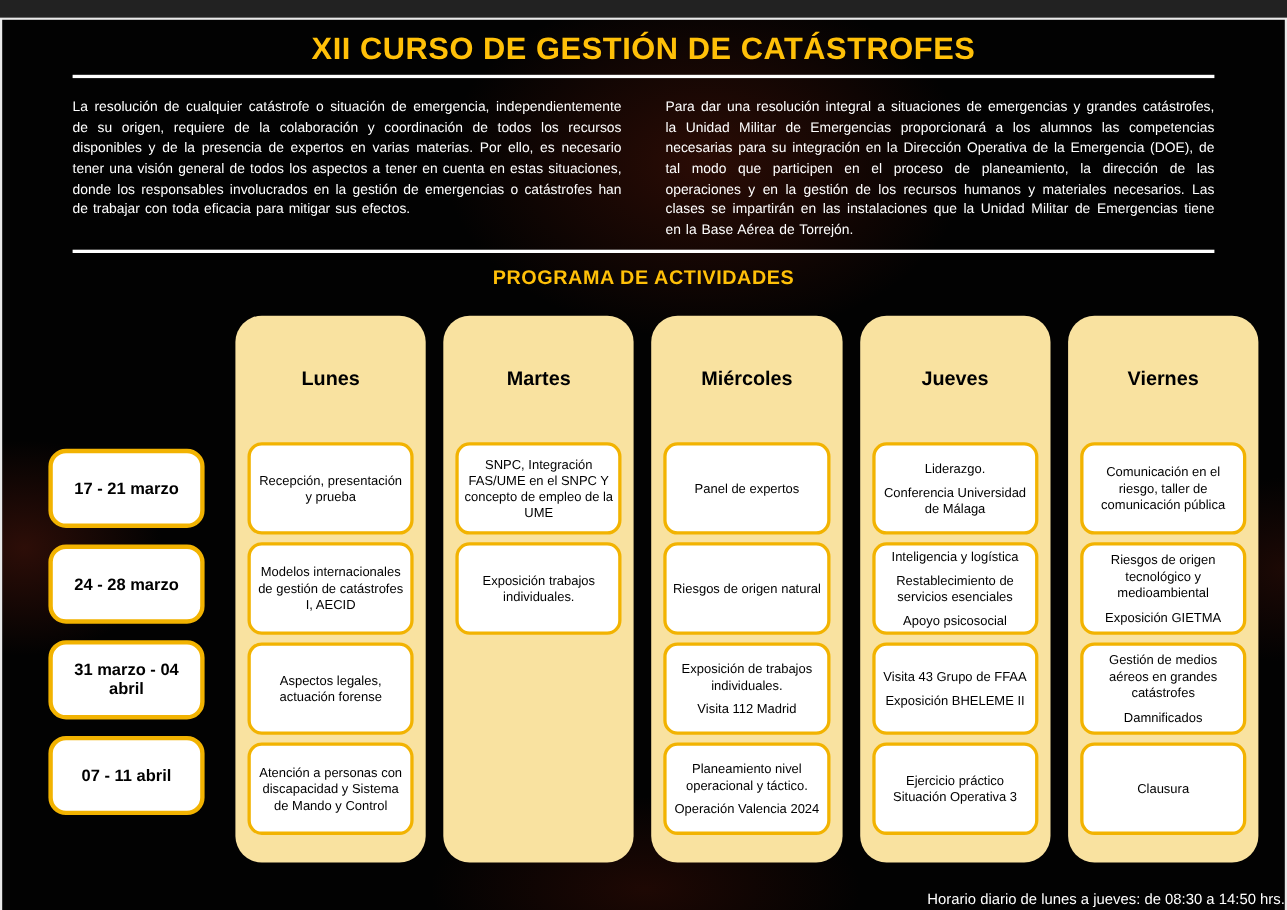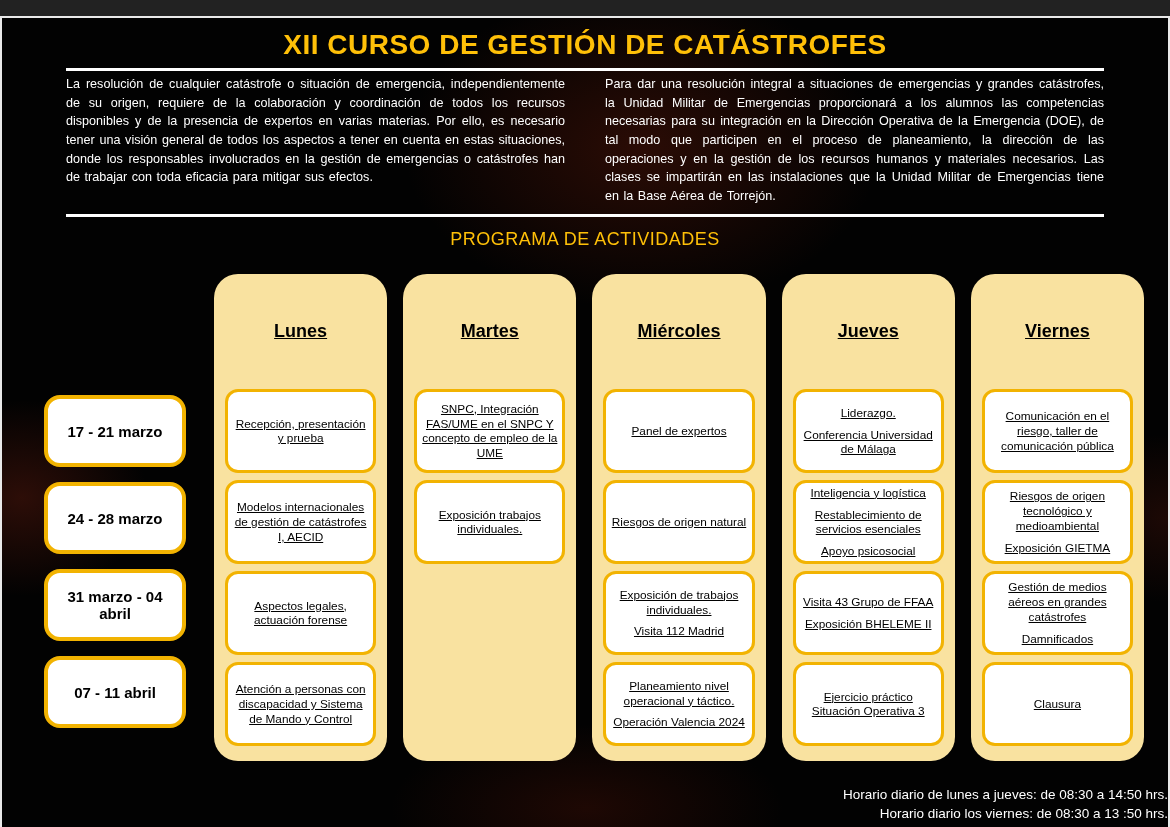--- a/index.html
+++ b/index.html
@@ -34,36 +34,36 @@
     height: 3px;
     background: #ffffff;
     margin: 0 64px;
   }
   .rule-top { margin-top: 7px; }
   .rule-mid { margin-top: 9px; }
 
   .intro {
     display: flex;
     gap: 40px;
-    padding: 4px 64px 0 64px;
+    padding: 17px 64px 0 64px;
   }
   .intro p {
     flex: 1;
     color: #ffffff;
     font-size: 12.6px;
     line-height: 1.48;
     text-align: justify;
     word-spacing: 1px;
   }
 
   .program-title {
     margin-top: 12px;
     text-align: center;
     font-size: 18px;
-    font-weight: normal;
+    font-weight: bold;
     letter-spacing: 0.5px;
     color: #FFC008;
   }
 
   .grid {
     display: flex;
     align-items: flex-start;
     margin: 24px 24px 0 42px;
   }
 
@@ -87,22 +87,21 @@
     color: #000;
     padding: 2px 16px;
   }
 
   .days { display: flex; flex: 1; }
   .day-col {
     flex: 1;
     margin-right: 16px;
     background: #F9E2A0;
     border-radius: 24px;
-    padding: 0 11px 15px 11px;
-    text-decoration: underline;
+    padding: 0 11px 25px 11px;
   }
   .day-col:last-child { margin-right: 0; }
 
   .day-header {
     height: 115px;
     display: flex;
     align-items: center;
     justify-content: center;
     font-size: 18px;
     font-weight: bold;

